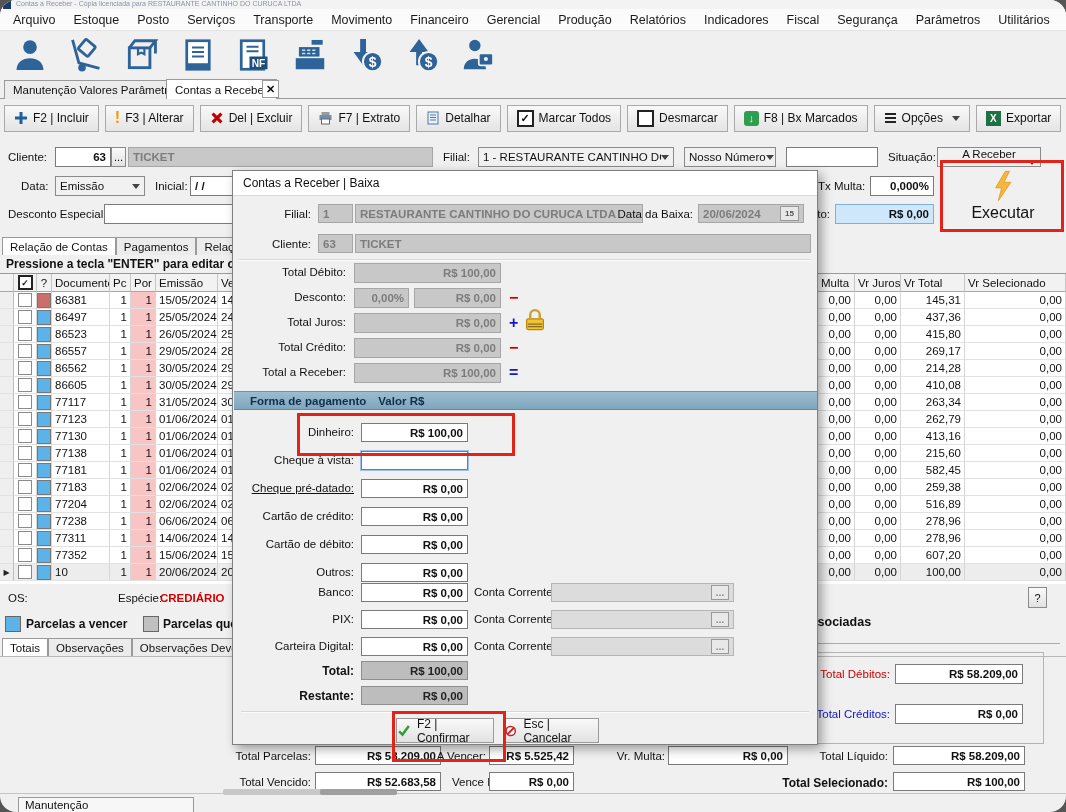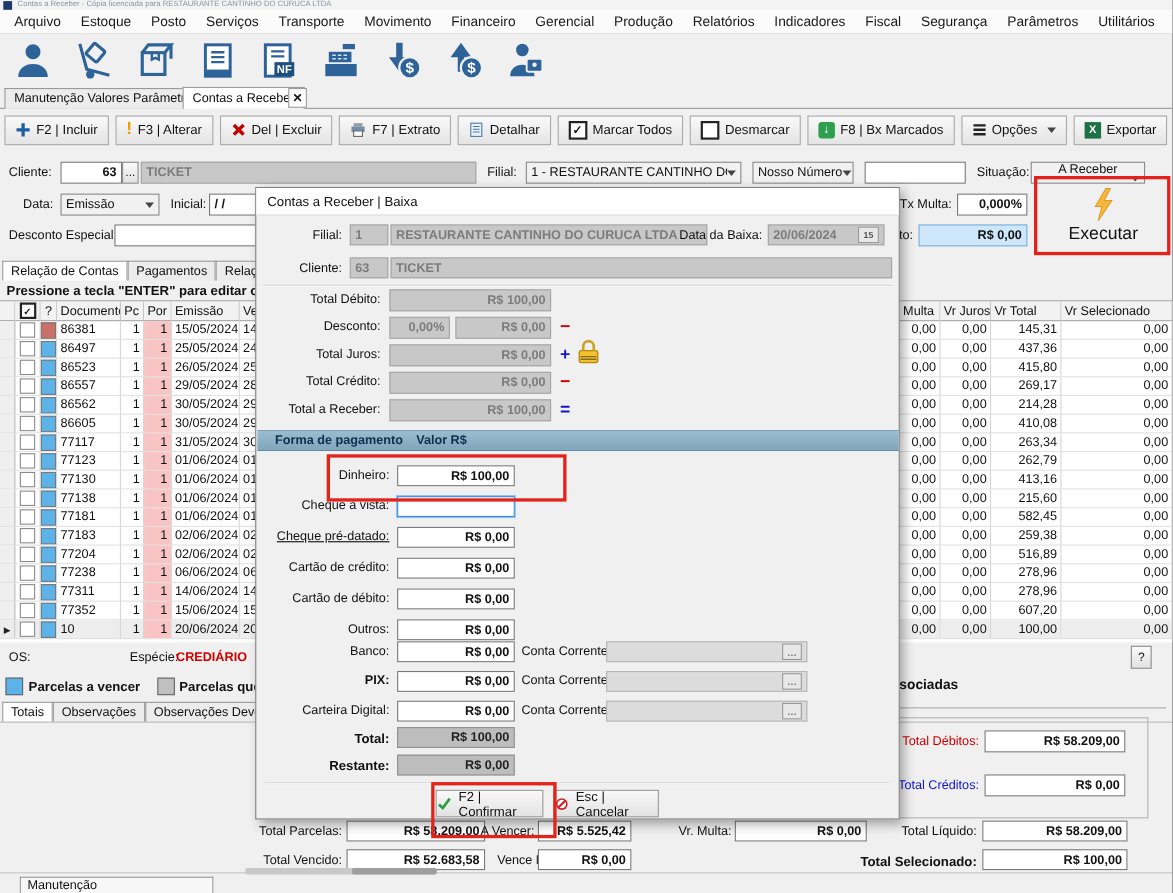--- a/index.html
+++ b/index.html
@@ -1,17 +1,17 @@
 <!DOCTYPE html>
 <html><head>
 <meta charset="utf-8">
 <style>
   html,body{margin:0;padding:0;background:#555;}
   .screen{position:relative;width:1066px;height:812px;background:#f0f0f0;overflow:hidden;
-    font-family:"Liberation Sans",sans-serif;font-size:11.5px;color:#111;}
+    font-family:"Liberation Sans",sans-serif;font-size:11.5px;color:#111;border-radius:16px;}
   .abs{position:absolute;}
   
   .titlebar{position:absolute;left:0;top:0;width:1066px;height:9px;background:#f3f3f3;border-bottom:1px solid #e0e0e0;overflow:hidden;}
   .titlebar .appico{position:absolute;left:3px;top:1px;width:8px;height:8px;background:#1b3a6b;}
   .titlebar .ttext{position:absolute;left:16px;top:0px;font-size:7px;color:#8a93a3;white-space:nowrap;}
   
   .menubar{position:absolute;left:0;top:9px;width:1066px;height:22px;background:#fbfbfb;border-bottom:1px solid #e3e3e3;display:flex;align-items:center;padding-left:4px;box-sizing:border-box;}
   .menu-item{padding:2px 9px;font-size:12.5px;color:#1a1a1a;}
   
   .iconbar{position:absolute;left:0;top:31px;width:1066px;height:47px;display:flex;align-items:center;gap:12px;padding-left:8px;box-sizing:border-box;}
@@ -785,21 +785,21 @@
         <div class="plbl" style="top: 367px; text-align: right;">Cartão de débito:</div>
         <div class="fld right pfld" style="top: 364px;">R$ 0,00</div>
         <div class="plbl" style="top: 395px;">Outros:</div>
         <div class="fld right pfld" style="top: 392px;">R$ 0,00</div>
         <div class="plbl" style="top: 415px;">Banco:</div>
         <div class="fld right pfld" style="top: 412px;">R$ 0,00</div>
         <div class="clbl" style="top: 415px;">Conta Corrente:</div>
         <div class="fld cfld" style="top: 412px;">
           <div class="dots">…</div>
         </div>
-        <div class="plbl" style="top: 442px; font-weight: bold;">PIX:</div>
+        <div class="plbl" style="top: 442px;">PIX:</div>
         <div class="fld right pfld" style="top: 439px;">R$ 0,00</div>
         <div class="clbl" style="top: 442px;">Conta Corrente:</div>
         <div class="fld cfld" style="top: 439px;">
           <div class="dots">…</div>
         </div>
         <div class="plbl" style="top: 469px;">Carteira Digital:</div>
         <div class="fld right pfld" style="top: 466px;">R$ 0,00</div>
         <div class="clbl" style="top: 469px;">Conta Corrente:</div>
         <div class="fld cfld" style="top: 466px;">
           <div class="dots">…</div>

